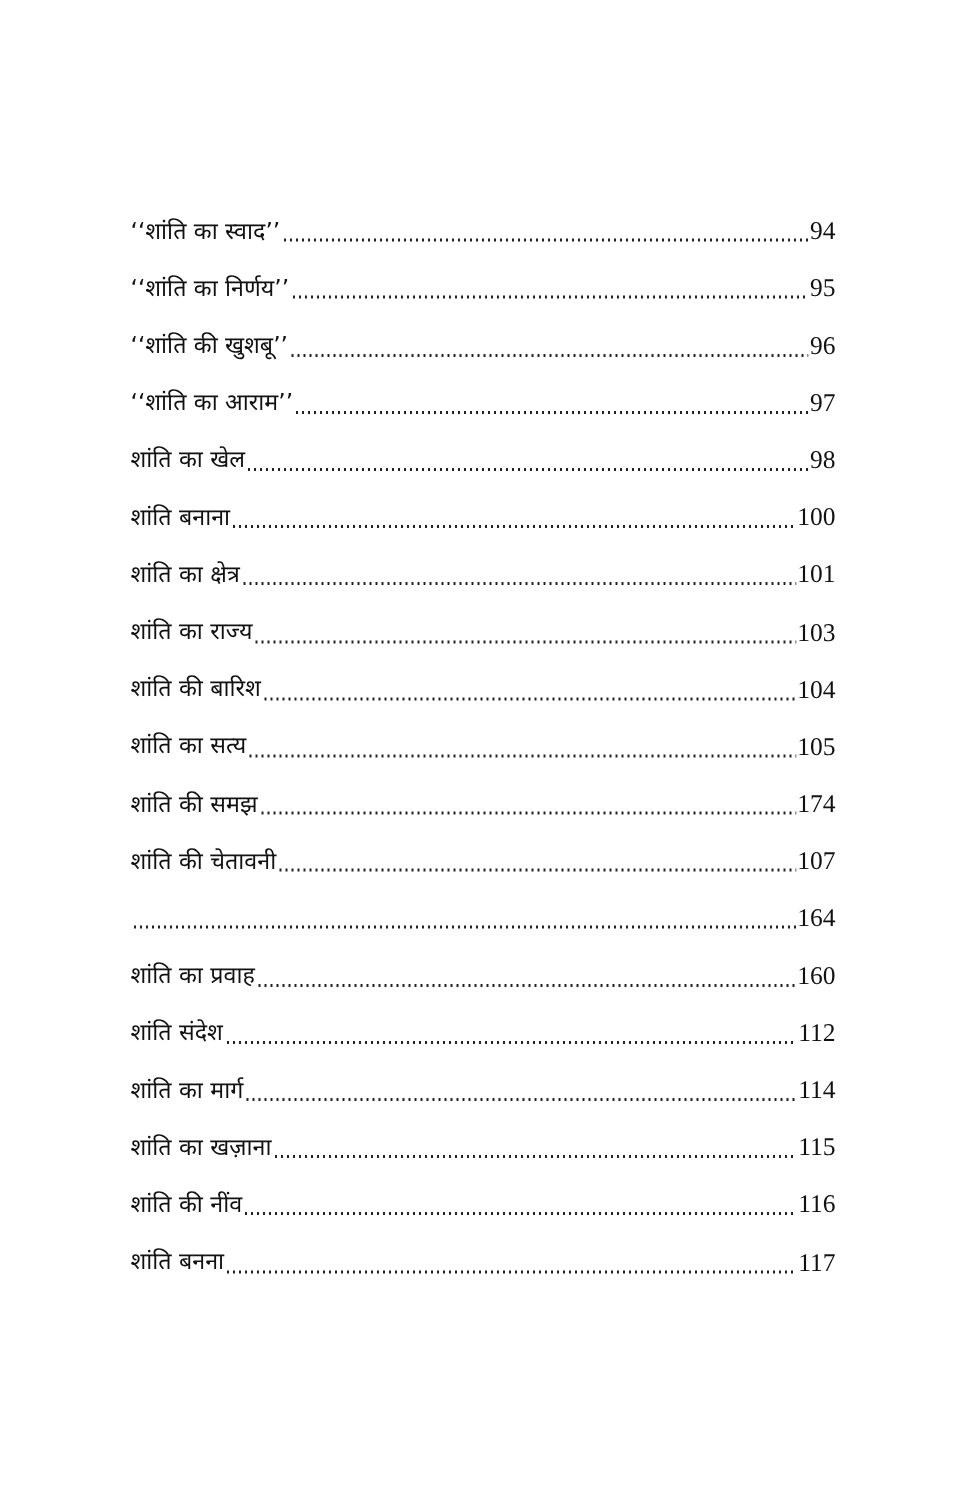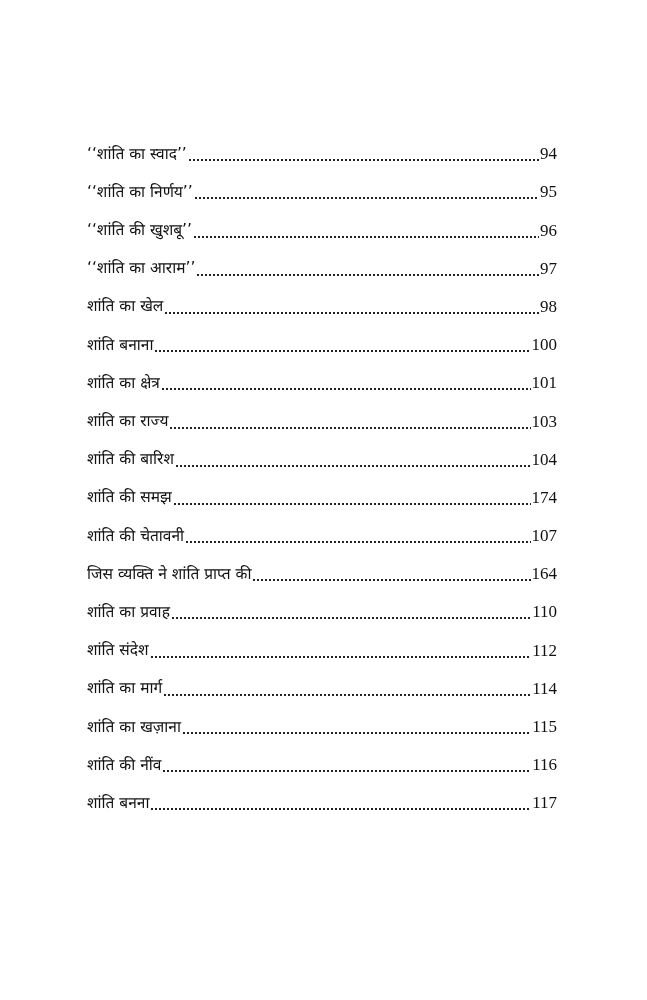--- a/index.html
+++ b/index.html
@@ -104,38 +104,42 @@
       <span class="toc-title">शांति का राज्य</span>
       <span class="toc-leader"></span>
       <span class="toc-page">103</span>
     </div>
   <div class="toc-row">
       <span class="toc-title">शांति की बारिश</span>
       <span class="toc-leader"></span>
       <span class="toc-page">104</span>
     </div>
   <div class="toc-row">
+      <span class="toc-title">शांति का सत्य</span>
+      <span class="toc-leader"></span>
+      <span class="toc-page">105</span>
+    </div>
+  <div class="toc-row">
       <span class="toc-title">शांति की समझ</span>
       <span class="toc-leader"></span>
       <span class="toc-page">174</span>
     </div>
   <div class="toc-row">
       <span class="toc-title">शांति की चेतावनी</span>
       <span class="toc-leader"></span>
       <span class="toc-page">107</span>
     </div>
   <div class="toc-row">
-      <span class="toc-title">जिस व्यक्ति ने शांति प्राप्त की</span>
       <span class="toc-leader"></span>
       <span class="toc-page">164</span>
     </div>
   <div class="toc-row">
       <span class="toc-title">शांति का प्रवाह</span>
       <span class="toc-leader"></span>
-      <span class="toc-page">110</span>
+      <span class="toc-page">160</span>
     </div>
   <div class="toc-row">
       <span class="toc-title">शांति संदेश</span>
       <span class="toc-leader"></span>
       <span class="toc-page">112</span>
     </div>
   <div class="toc-row">
       <span class="toc-title">शांति का मार्ग</span>
       <span class="toc-leader"></span>
       <span class="toc-page">114</span>

